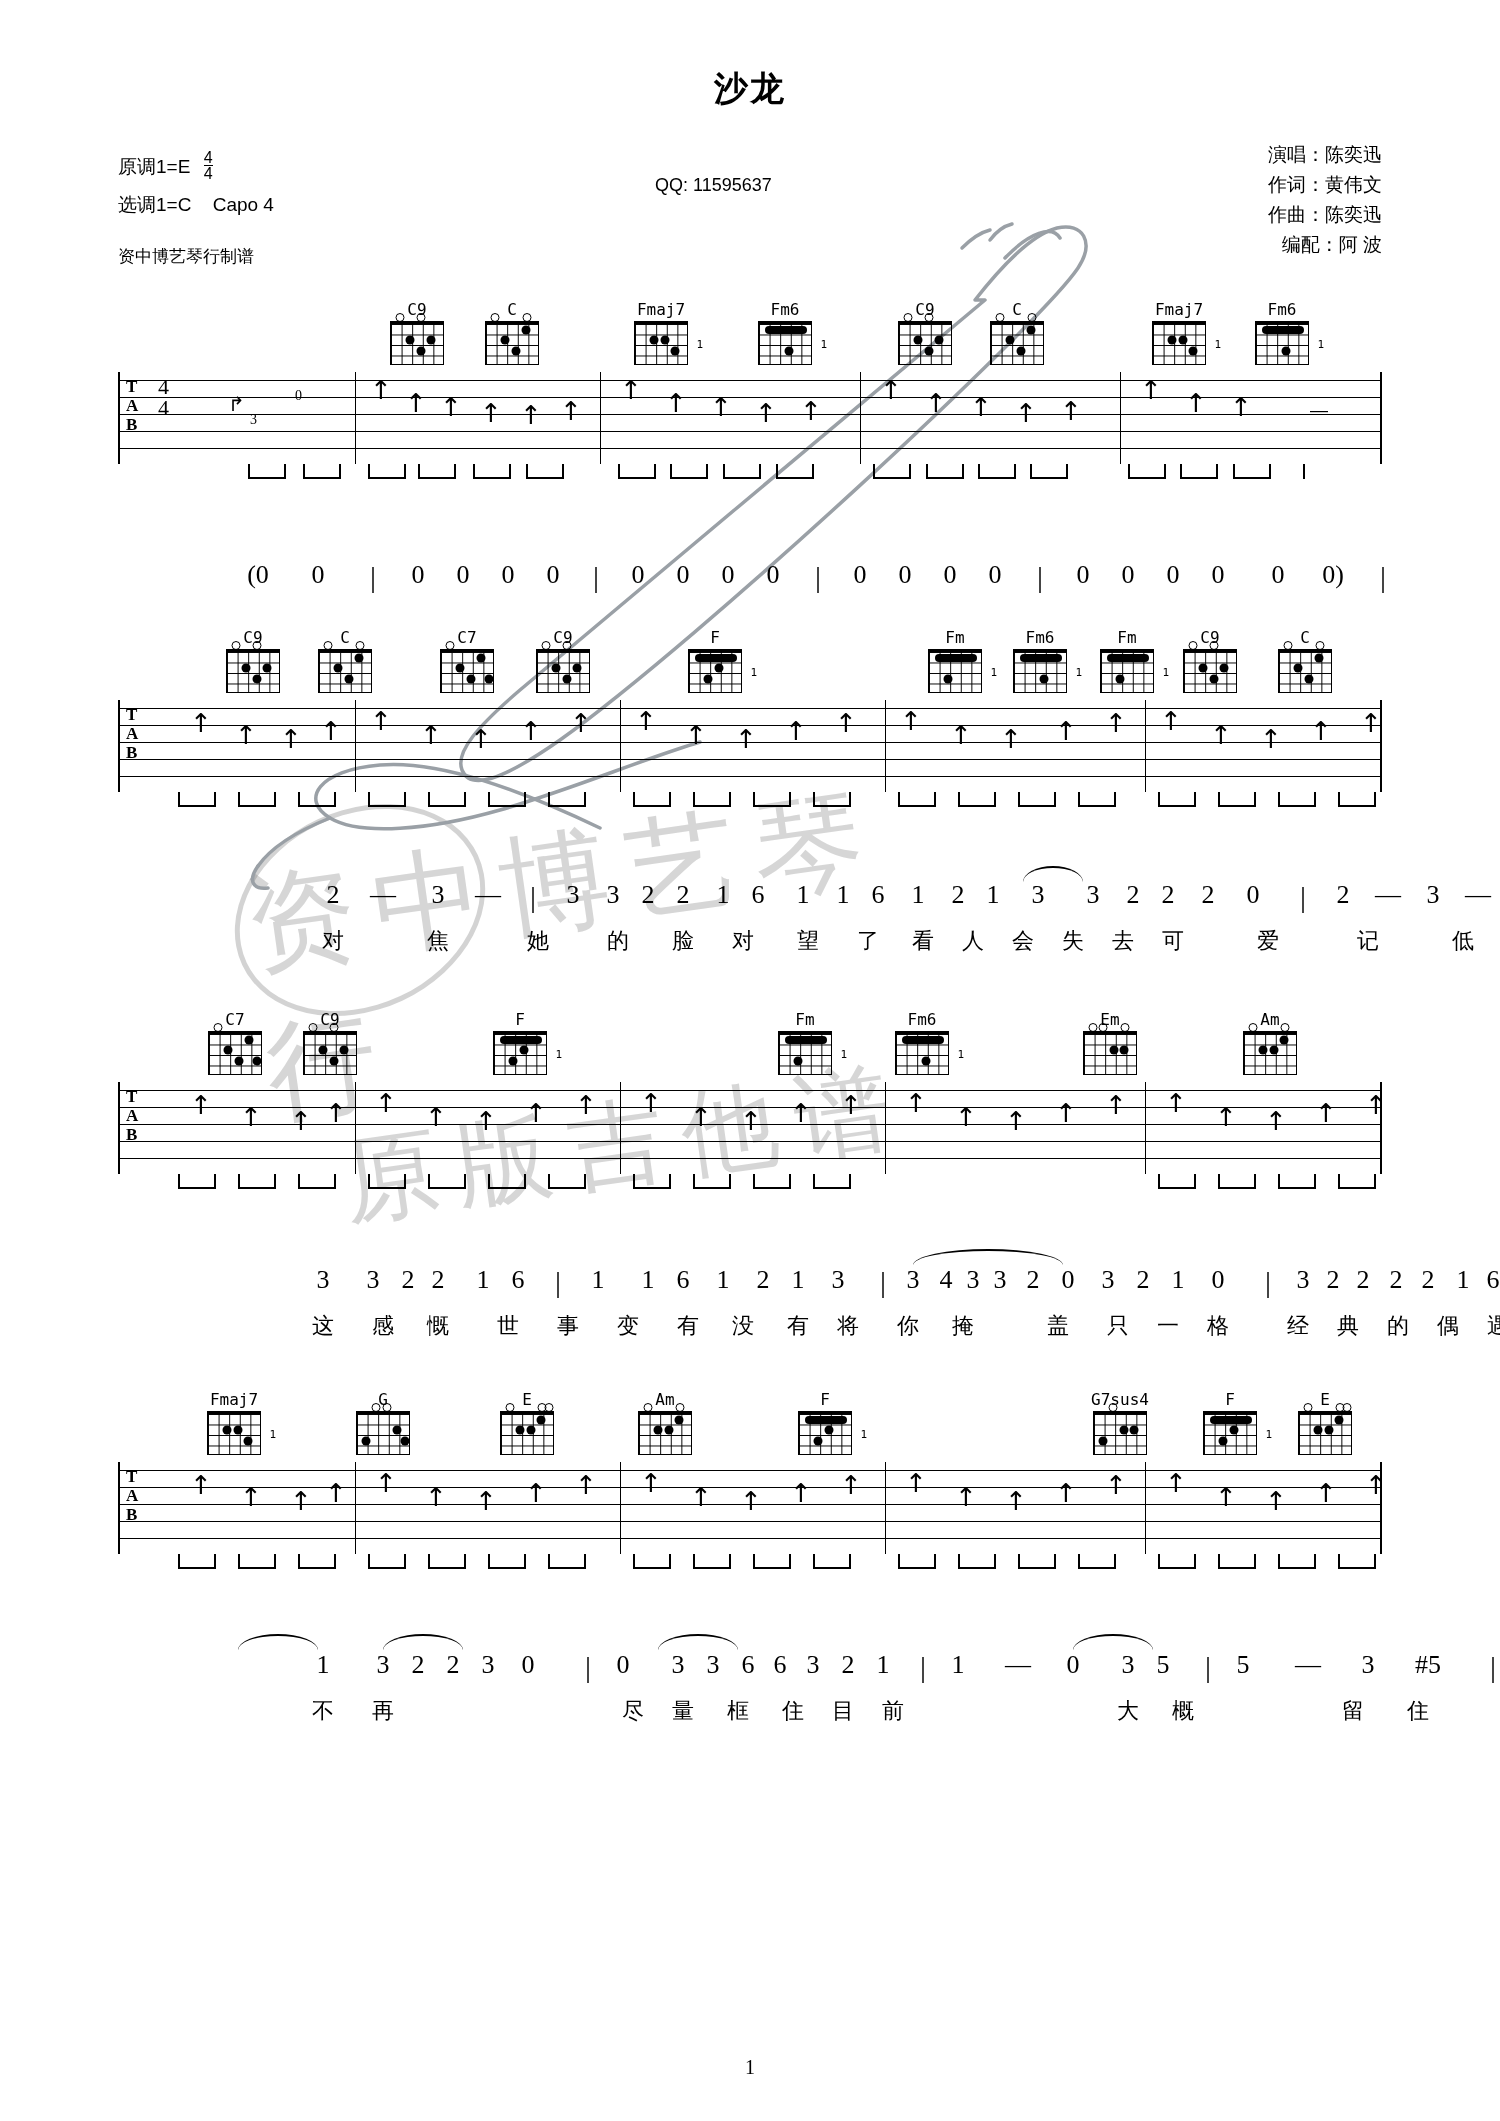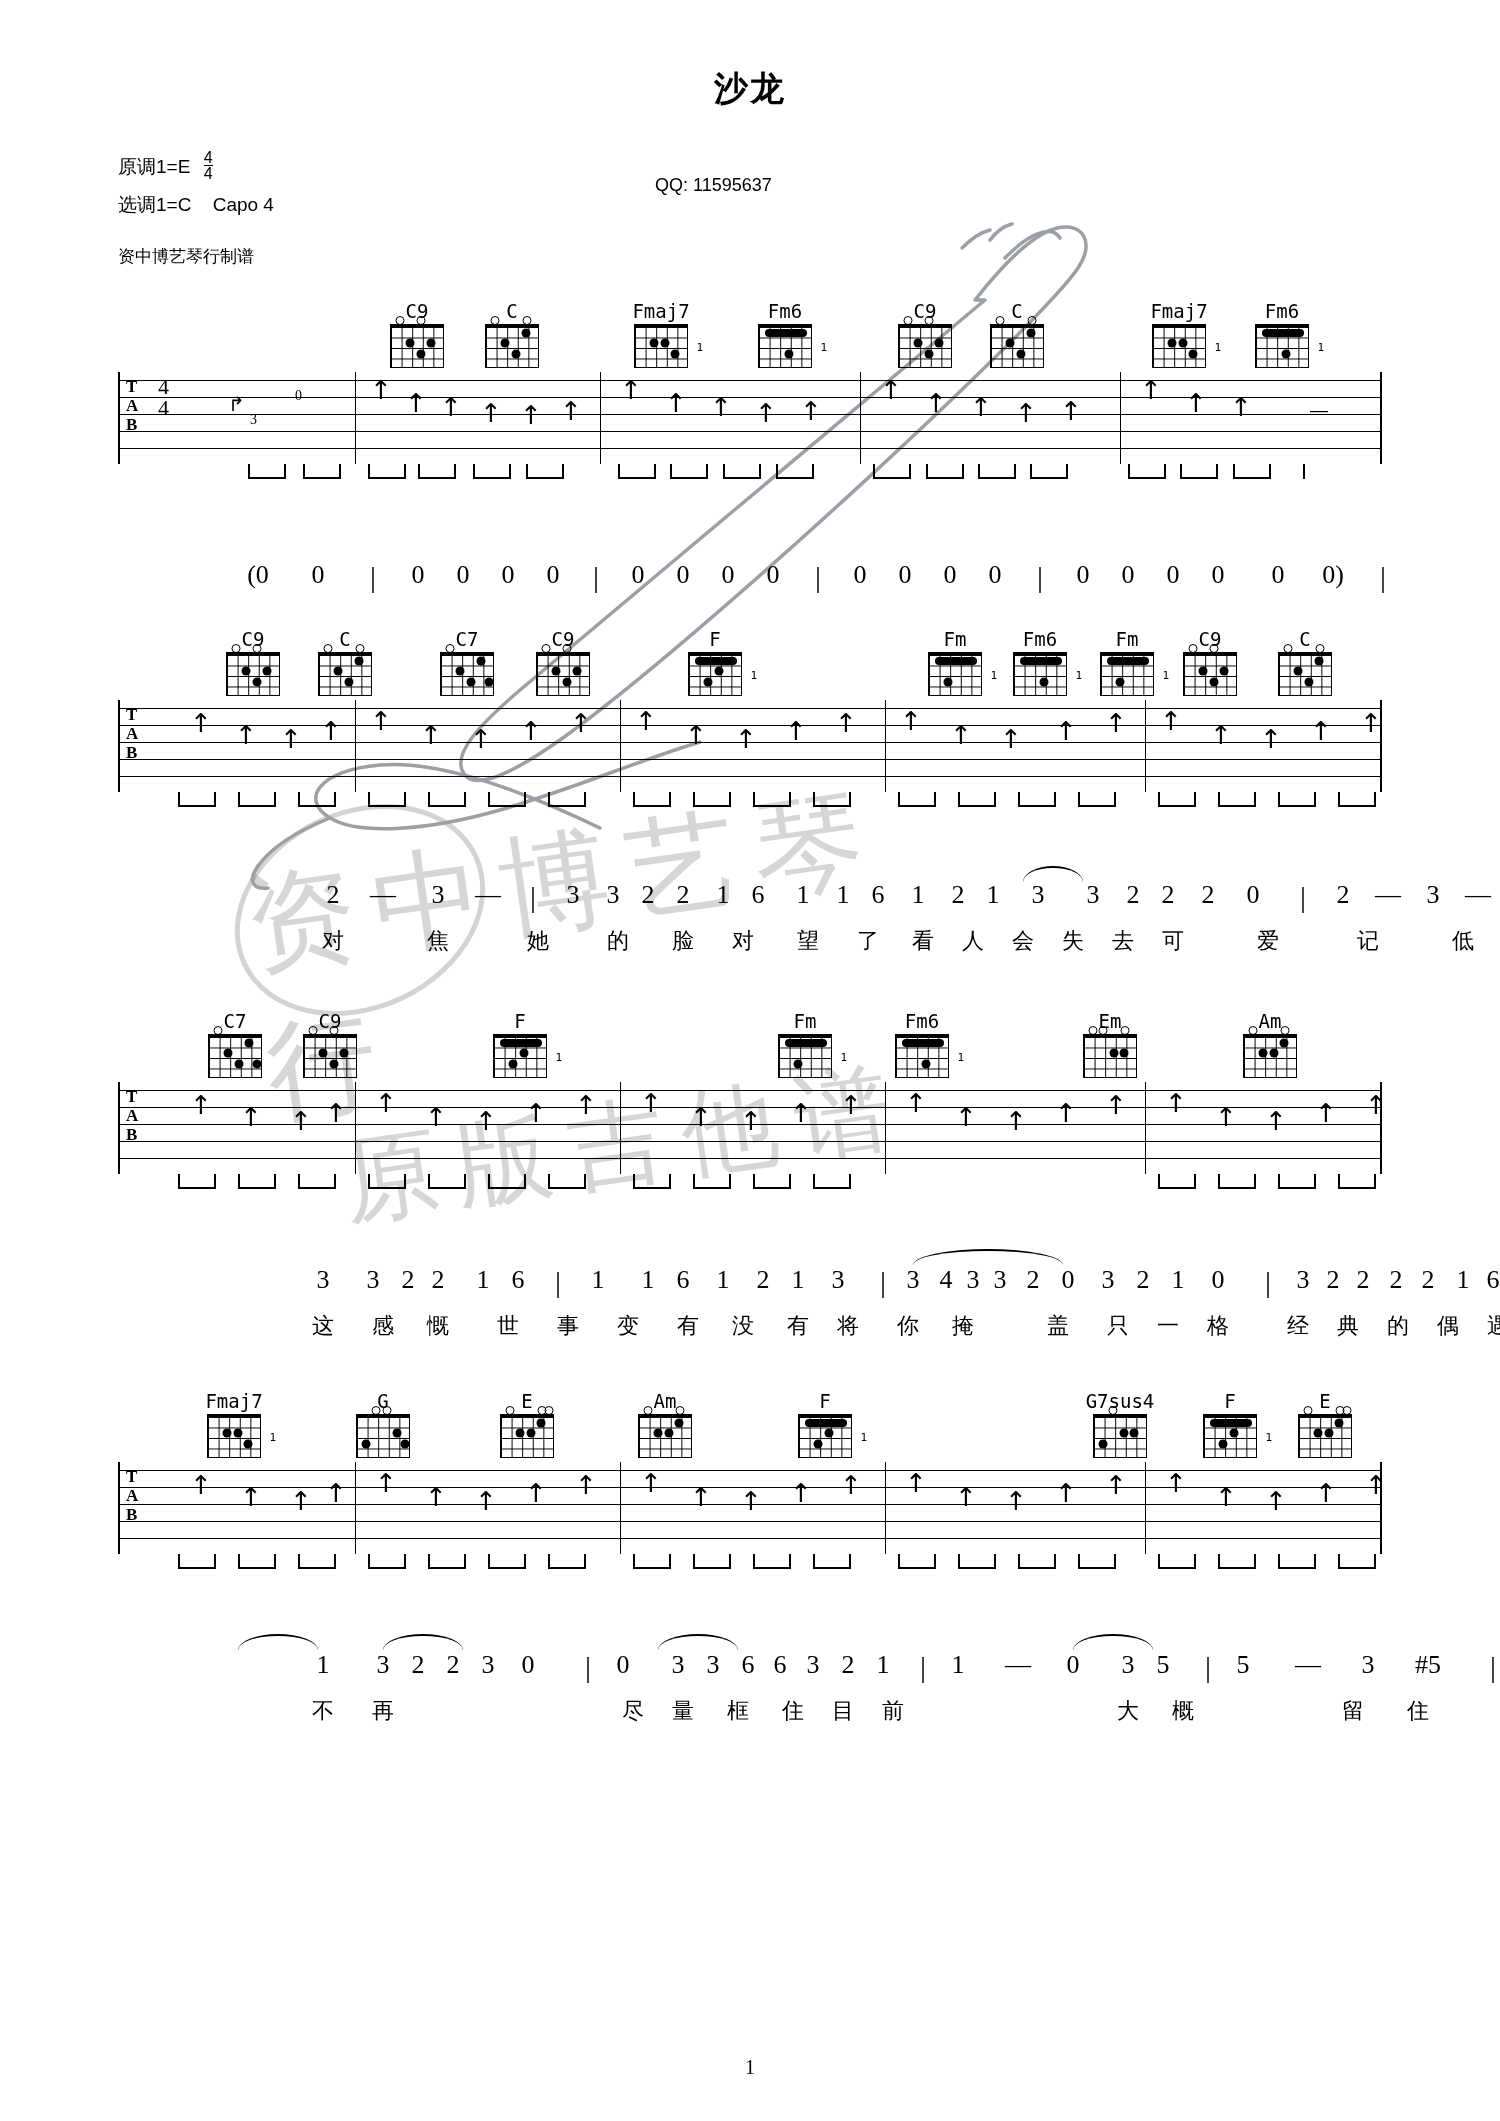--- a/index.html
+++ b/index.html
@@ -120,21 +120,21 @@
     pointer-events: none;
   }
   
   .system { position: absolute; left: 0; width: 1500px; }
   .chords { position: relative; height: 72px; }
   .chord {
     position: absolute;
     text-align: center;
   }
   .chord .cname {
-    font-size: 19px;
+    font-size: 16px;
     font-family: "DejaVu Sans Mono", monospace;
     margin-bottom: 2px;
     white-space: nowrap;
   }
   .grid {
     width: 54px; height: 44px;
     position: relative;
     margin: 0 auto;
     border: 1px solid #000;
     border-top: 3px solid #000;
@@ -255,20 +255,26 @@
       </span>
     </div>
     <div class="key-row" style="margin-top:4px;">
       <span>选调1=C</span>
       <span style="margin-left:16px;">Capo  4</span>
     </div>
   </div>
 
   <div class="note-line">资中博艺琴行制谱</div>
 
+  <div class="credits">
+    <div><span class="lbl">演唱：</span><span>陈奕迅</span></div>
+    <div><span class="lbl">作词：</span><span>黄伟文</span></div>
+    <div><span class="lbl">作曲：</span><span>陈奕迅</span></div>
+    <div><span class="lbl">编配：</span><span>阿 波</span></div>
+  </div>
 
   <div class="wm-oval"></div>
   <div class="watermark">
     <span class="l1">资中博艺琴行</span>
     <span class="l2">原版吉他谱</span>
   </div>
 
   <svg class="doodle" viewBox="0 0 1500 2121">
     <g fill="none" stroke="#9aa0a6" stroke-width="3.5" stroke-linecap="round" stroke-linejoin="round">
       <path d="M975,300 C1000,268 1030,235 1057,228 C1083,222 1095,242 1078,268 C1040,325 700,640 560,740 C500,782 470,790 462,770 C455,752 478,726 520,690 C640,590 900,370 985,300 Z"></path>

